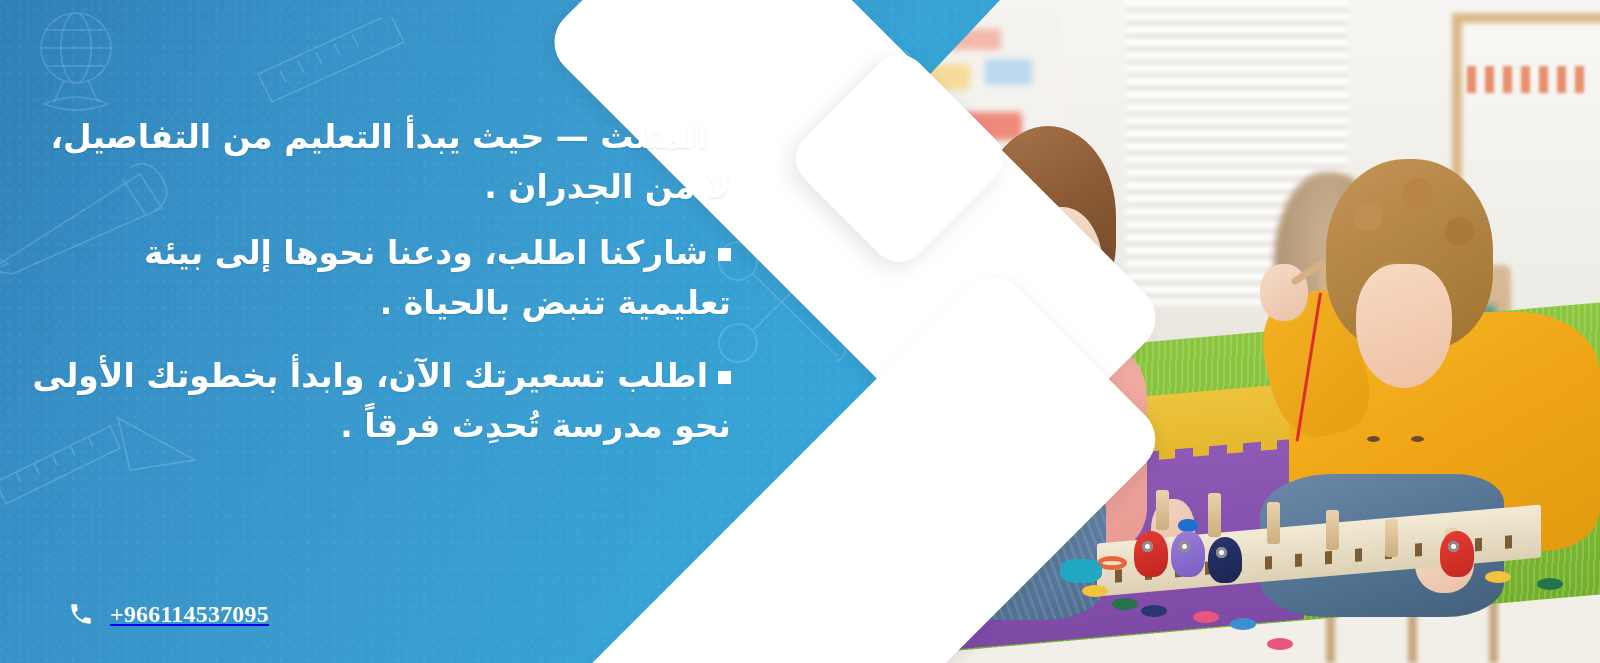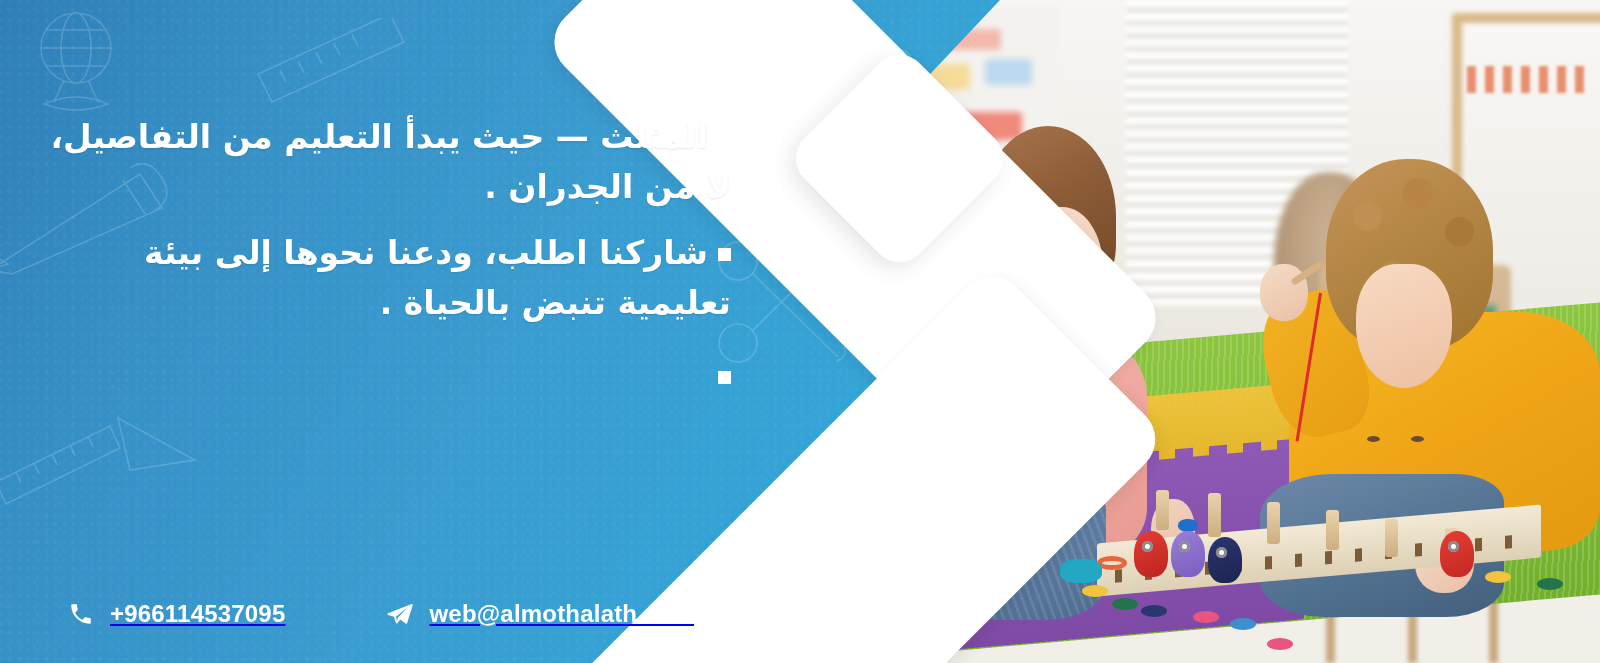--- a/index.html
+++ b/index.html
@@ -273,21 +273,21 @@
   .contact{
     position:absolute;left:0;bottom:34px;width:745px;
     display:flex;flex-direction:row;align-items:center;
     direction:ltr;padding-left:66px;gap:100px;
   }
   .cbox{display:flex;align-items:center;gap:14px;}
   .cbox .ico{width:30px;height:30px;display:flex;align-items:center;justify-content:center;}
   .cbox .ico svg{fill:#ffffff;}
   .cbox .txt{
     color:#ffffff;font-size:24px;font-weight:700;letter-spacing:.2px;
-    font-family:Liberation Sans, sans-serif;
+    font-family:Liberation Serif, serif;
   }
 </style>
 </head>
 <body>
 
 <div class="banner">
 
   <div class="photo">
     <div class="photo-inner">
 
@@ -444,37 +444,29 @@
 
   <div class="content">
     <div class="bullets">
       <div class="bullet b1">
         <span class="sq"></span><span>المثلث — حيث يبدأ التعليم من التفاصيل، لا من الجدران .</span>
       </div>
       <div class="bullet b2">
         <span class="sq"></span><span>شاركنا اطلب، ودعنا نحوها إلى بيئة تعليمية تنبض بالحياة .</span>
       </div>
       <div class="bullet b3">
-        <span class="sq"></span>
+        <span class="sq"></span><span>اطلب تسعيرتك الآن، وابدأ بخطوتك الأولى نحو مدرسة تُحدِث فرقاً .</span>
       </div>
     </div>
 
     <div class="contact">
       <a class="cbox" href="#">
         <span class="ico">
           <svg width="26" height="26" viewBox="0 0 24 24">
               <path d="M6.6 10.8c1.4 2.8 3.8 5.2 6.6 6.6l2.2-2.2c.3-.3.7-.4 1-.2 1.2.4 2.4.6 3.6.6.6 0 1 .4 1 1V20c0 .6-.4 1-1 1C10.6 21 3 13.4 3 4c0-.6.4-1 1-1h3.4c.6 0 1 .4 1 1 0 1.3.2 2.5.6 3.6.1.4 0 .8-.2 1l-2.2 2.2z"></path>
             </svg>
         </span>
         <span class="txt">+966114537095</span>
       </a>
-      <a class="cbox" href="#">
-        <span class="ico">
-          <svg width="28" height="28" viewBox="0 0 24 24">
-              <path d="M22 3.5 1.8 11.4c-.7.3-.6 1.3.1 1.5l4.9 1.5 1.6 5.1c.2.7 1.1.8 1.5.2l2.3-3 4.6 3.4c.5.4 1.3.1 1.4-.6L22.9 4.4c.1-.7-.5-1.2-1-.9zM8.6 14.3 18.8 6 9.9 15.5l-.4 3z"></path>
-            </svg>
-        </span>
-        <span class="txt">web@almothalath.com</span>
-      </a>
     </div>
   </div>
 
 </div>
 
 </body></html>

